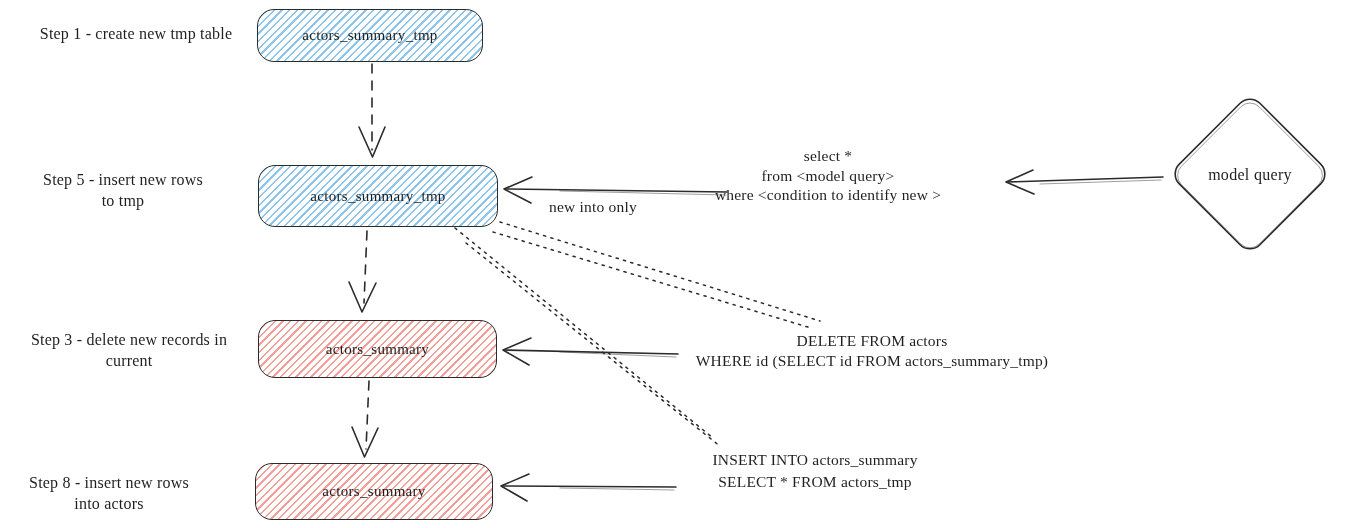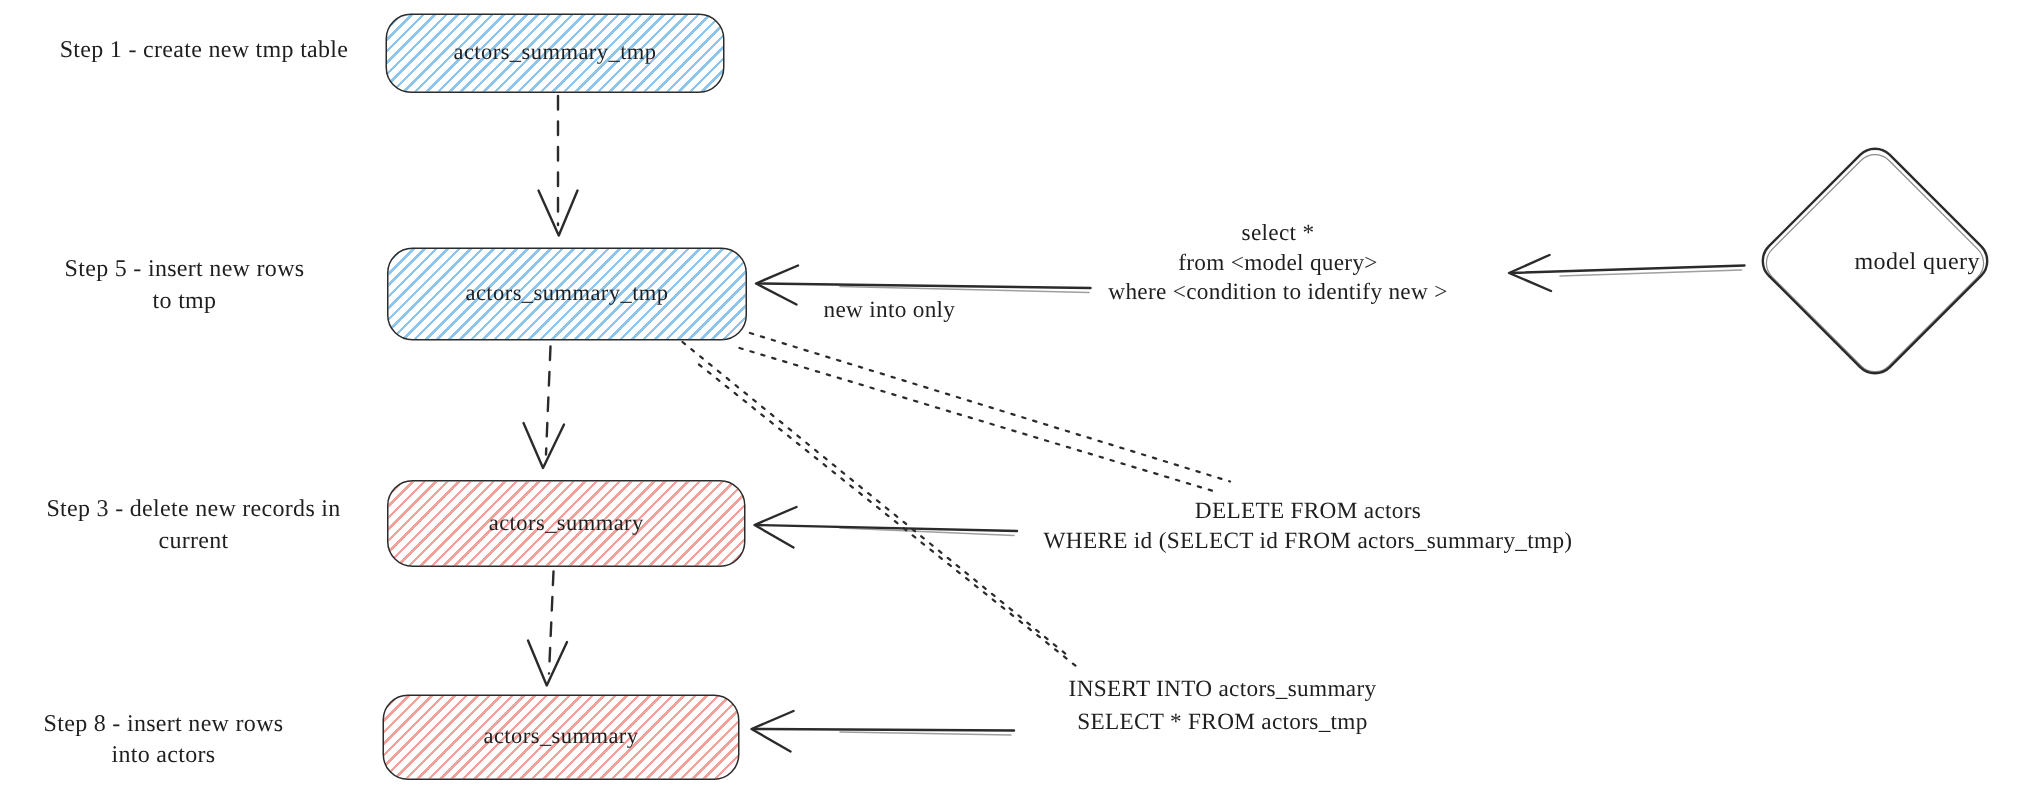--- a/index.html
+++ b/index.html
@@ -52,21 +52,21 @@
     text-align:center;white-space:pre-line;letter-spacing:.2px;
   }
   .annotation{
     position:absolute;
     font-size:15.5px;line-height:19.5px;
     text-align:center;white-space:pre-line;letter-spacing:.2px;
   }
   .annotation.left{text-align:left;}
   .diamond-hit{
     position:absolute;left:1180px;top:155px;width:140px;height:40px;
-    display:flex;align-items:center;justify-content:flex-end;
+    display:flex;align-items:center;justify-content:center;
     font-size:16px;letter-spacing:.3px;
   }
 </style>
 </head>
 <body>
 
 <div class="canvas">
 
   <svg class="connectors" viewBox="0 0 1345 528">
 
@@ -140,21 +140,21 @@
     <span>actors_summary</span>
   </div>
   <div class="node red" style="left:255px;top:463px;width:238px;height:57px;">
     <span>actors_summary</span>
   </div>
 
   <div class="diamond-hit">
     <span>model query</span>
   </div>
 
-  <div class="annotation" style="left:702px;top:146px;width:300px;text-align:center;">select *
+  <div class="annotation" style="left:678px;top:146px;width:300px;text-align:center;">select *
 from &lt;model query&gt;
 where &lt;condition to identify new &gt;</div>
   <div class="annotation left" style="left:549px;top:197px;width:130px;">new into only</div>
   <div class="annotation" style="left:680px;top:449px;width:270px;line-height:21.5px;">INSERT INTO actors_summary
 SELECT * FROM actors_tmp</div>
   <div class="annotation" style="left:672px;top:331px;width:400px;">DELETE FROM actors
 WHERE id (SELECT id FROM actors_summary_tmp)</div>
 
 </div>
 

